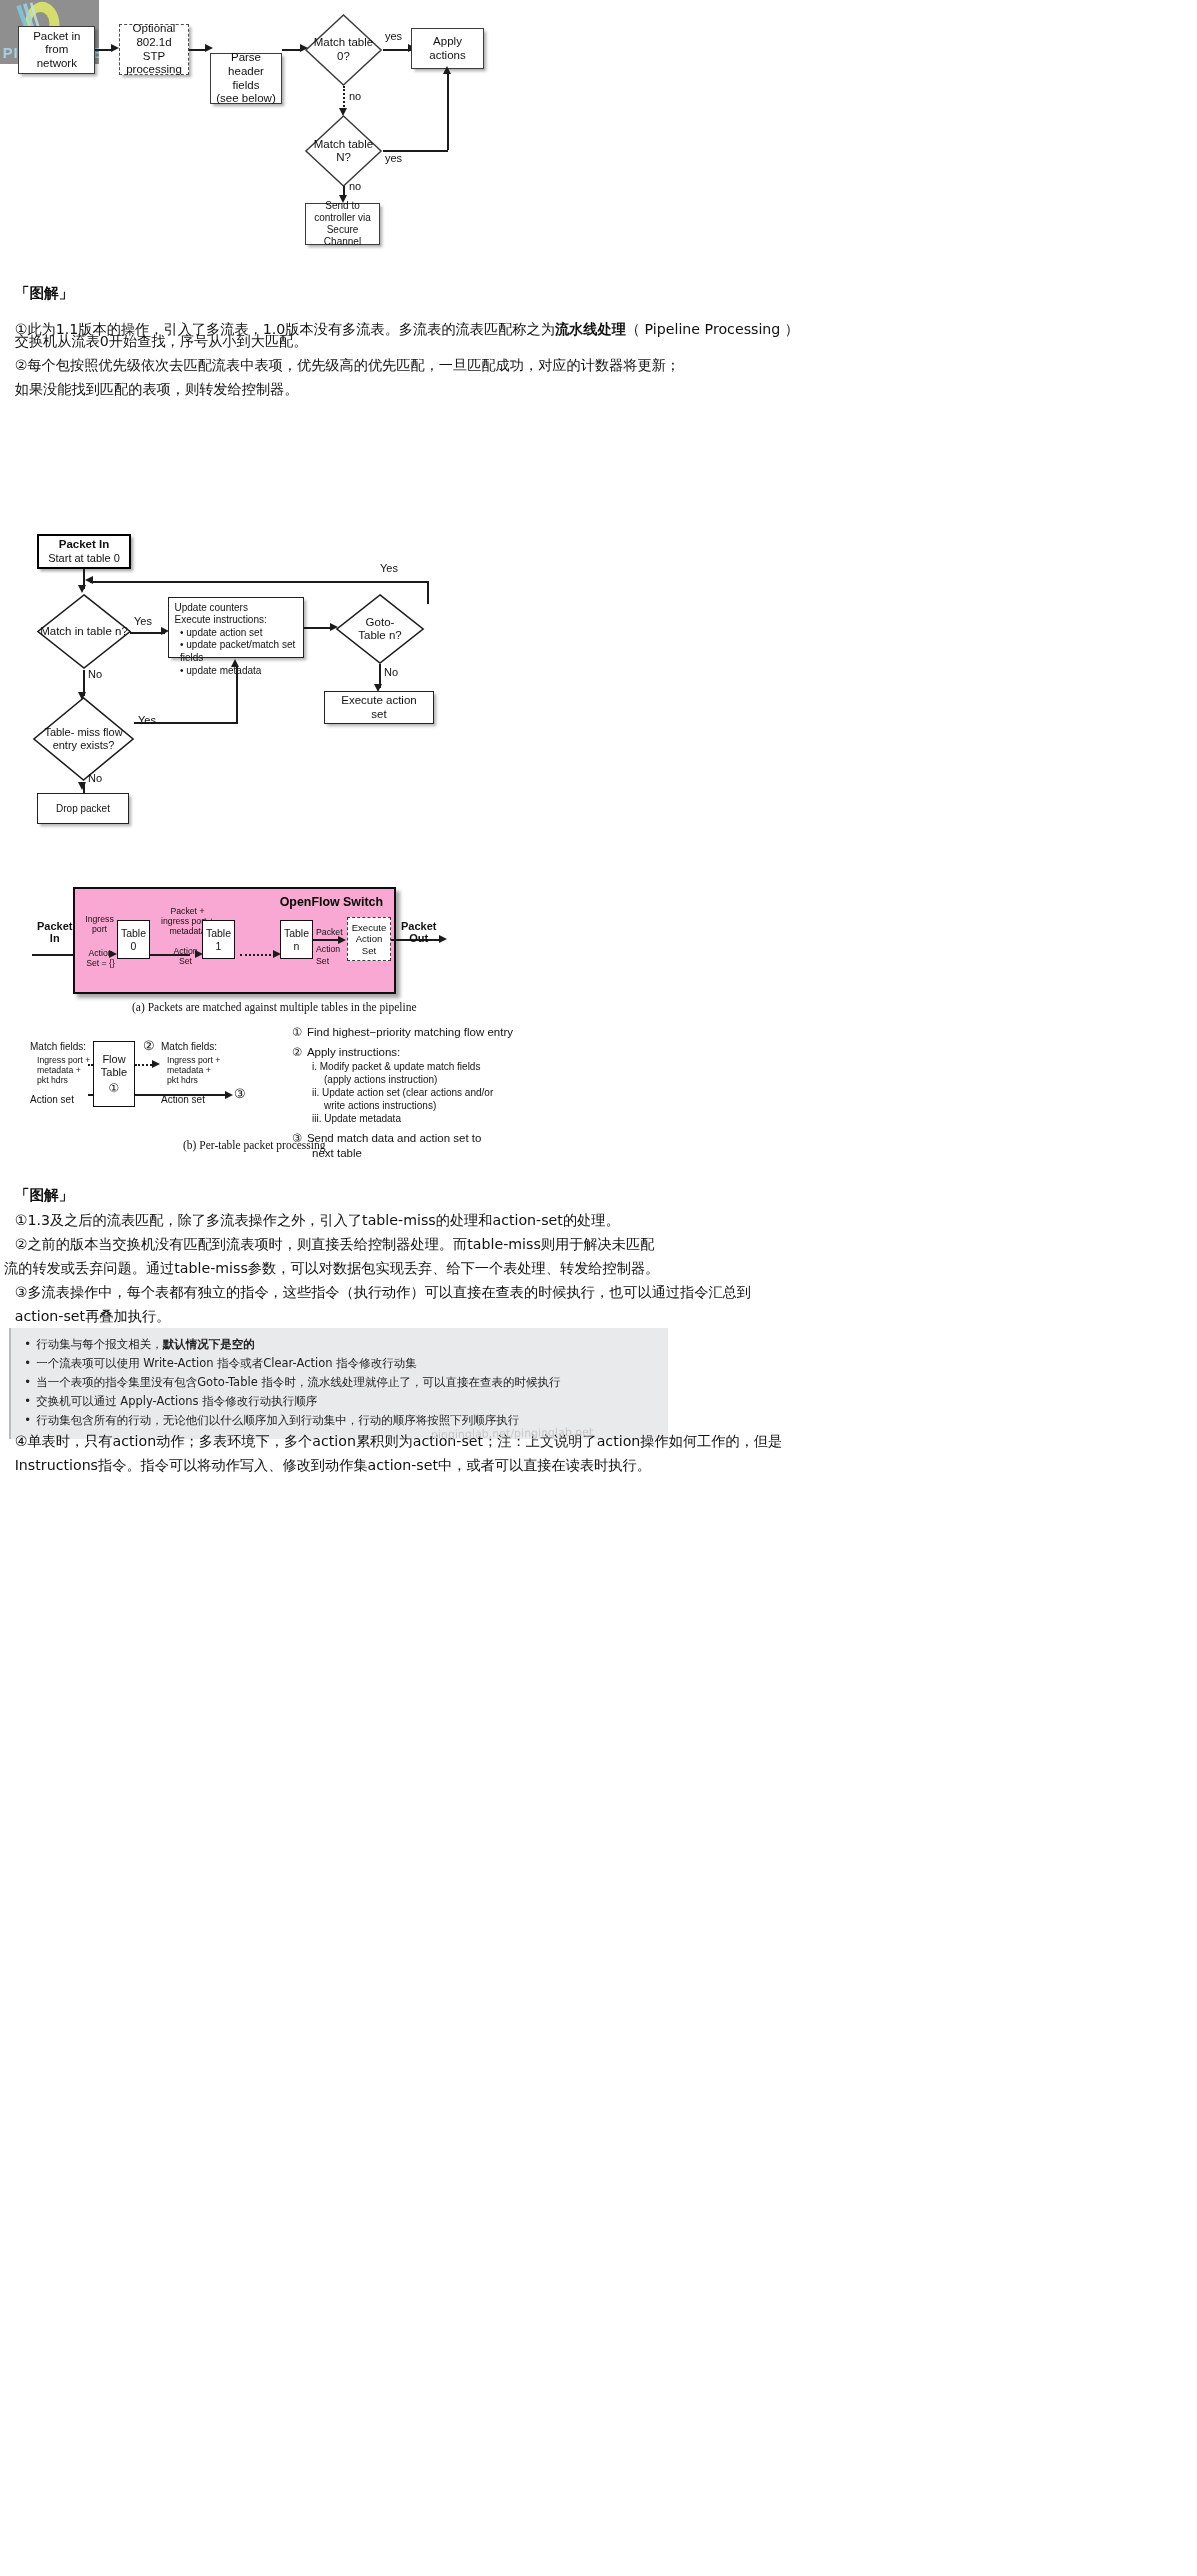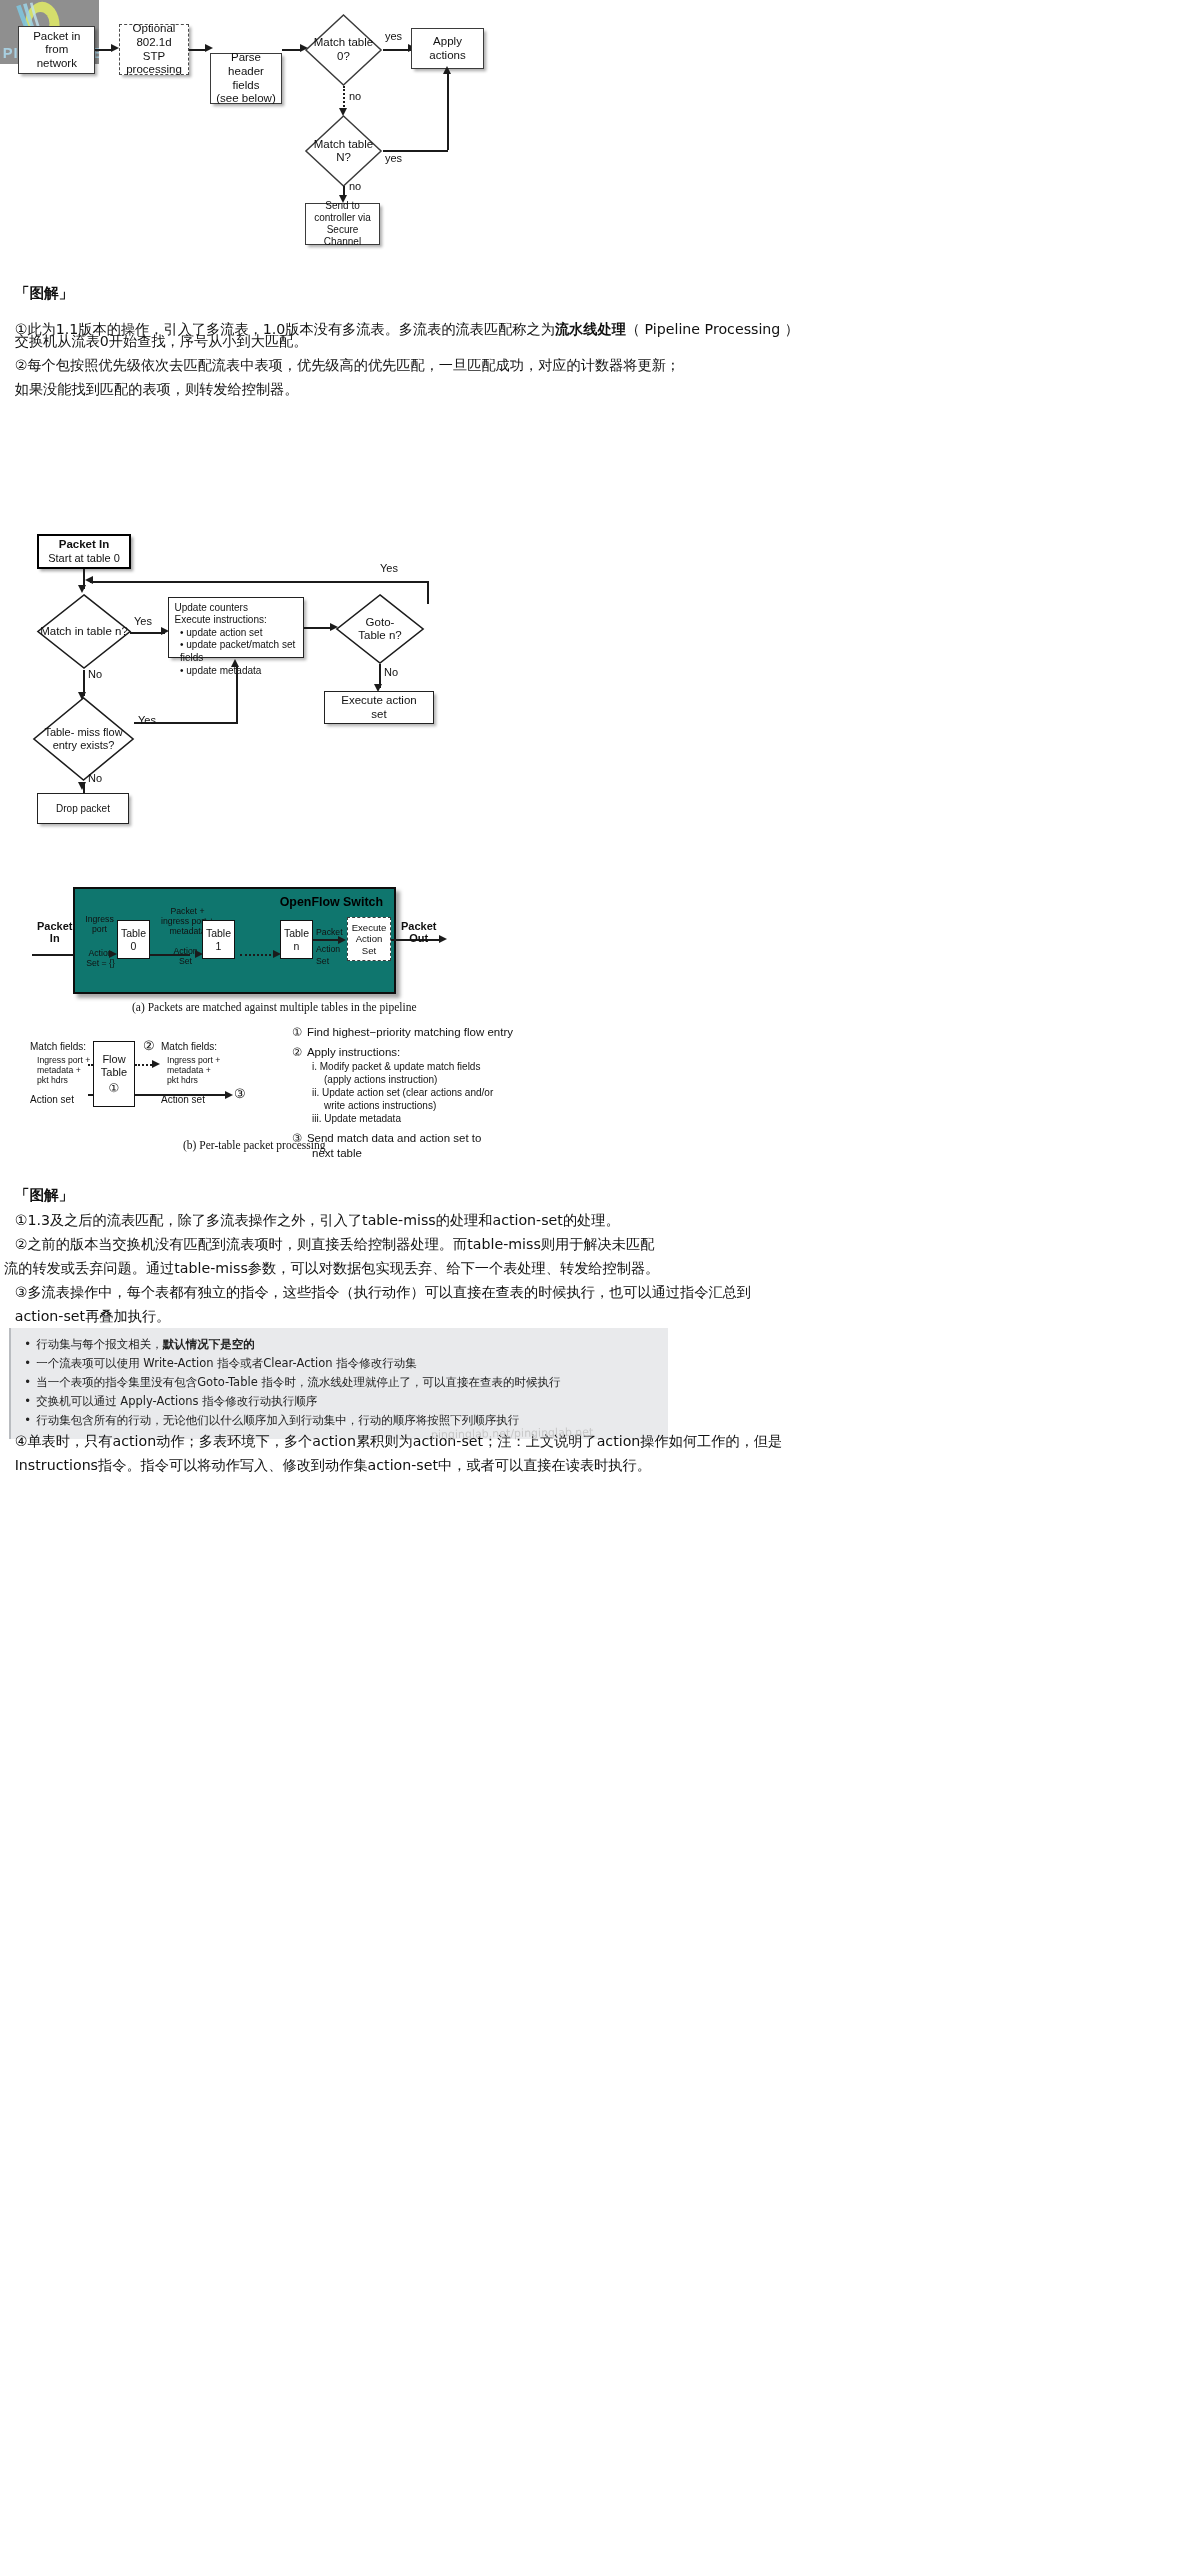--- a/index.html
+++ b/index.html
@@ -96,21 +96,21 @@
 
   
   .cap {
     position:absolute; font-family:"Liberation Serif", serif;
     font-size:11.5px; color:#111; white-space:nowrap;
   }
 
   
   .ofsw {
     position:absolute;
-    background:#0f766e;
+    background:#f9a8d4;
     border:2.3px solid #0d0d0d;
     box-shadow:3.7px 3.7px 3.7px rgba(0,0,0,0.35);
   }
   .ofsw-title {
     position:absolute; right:11px; top:5.5px;
     font-size:12.4px; font-weight:bold; color:#000;
   }
   .tbox {
     position:absolute; background:#fff; border:1.5px solid #111;
     display:flex; align-items:center; justify-content:center;

